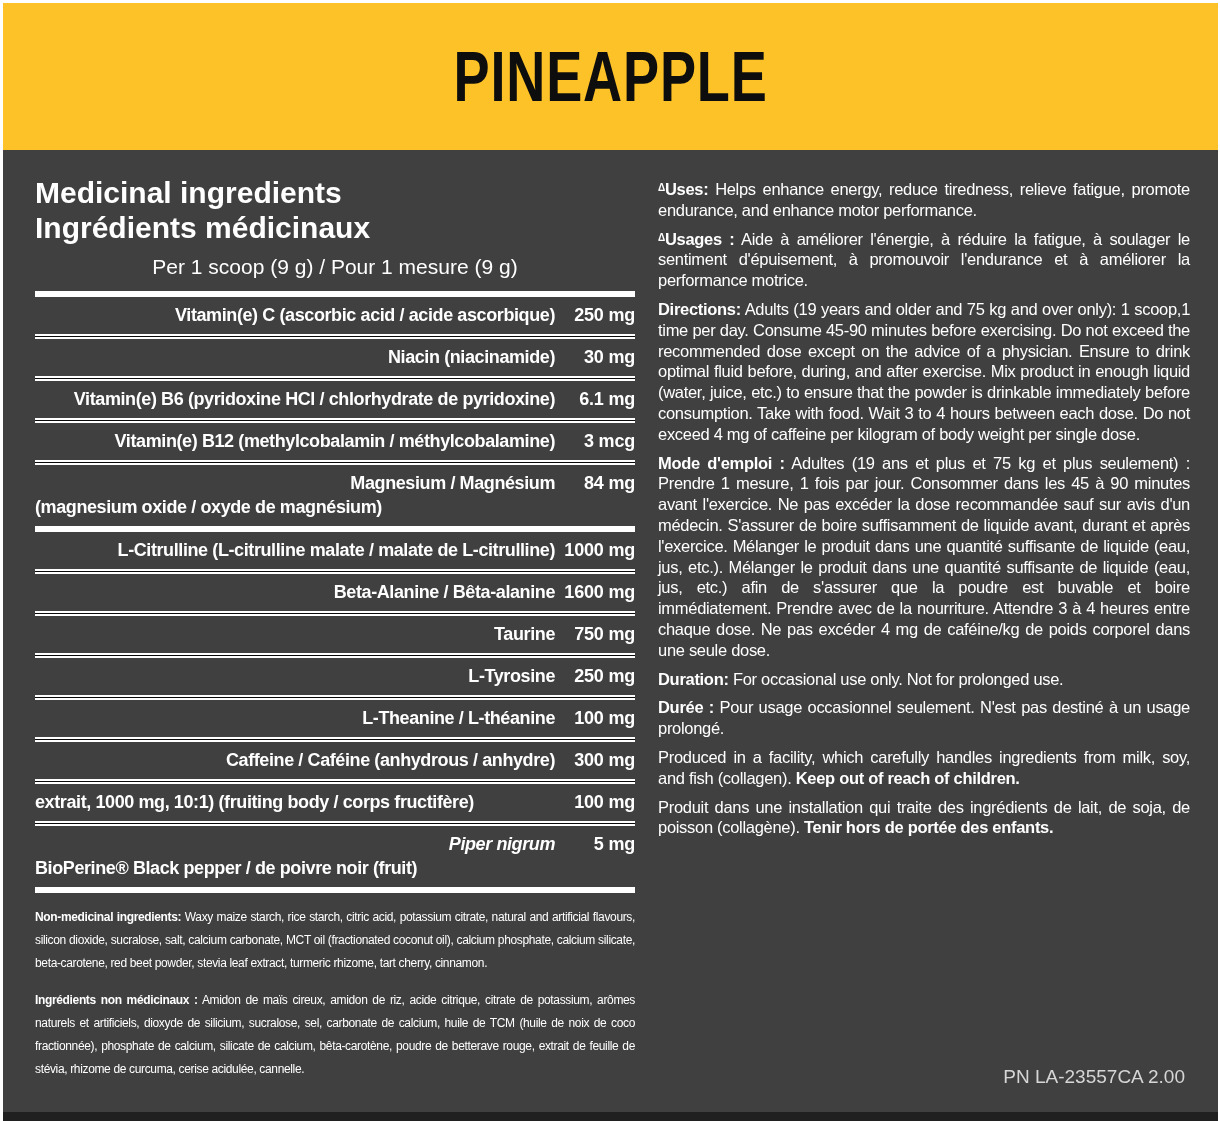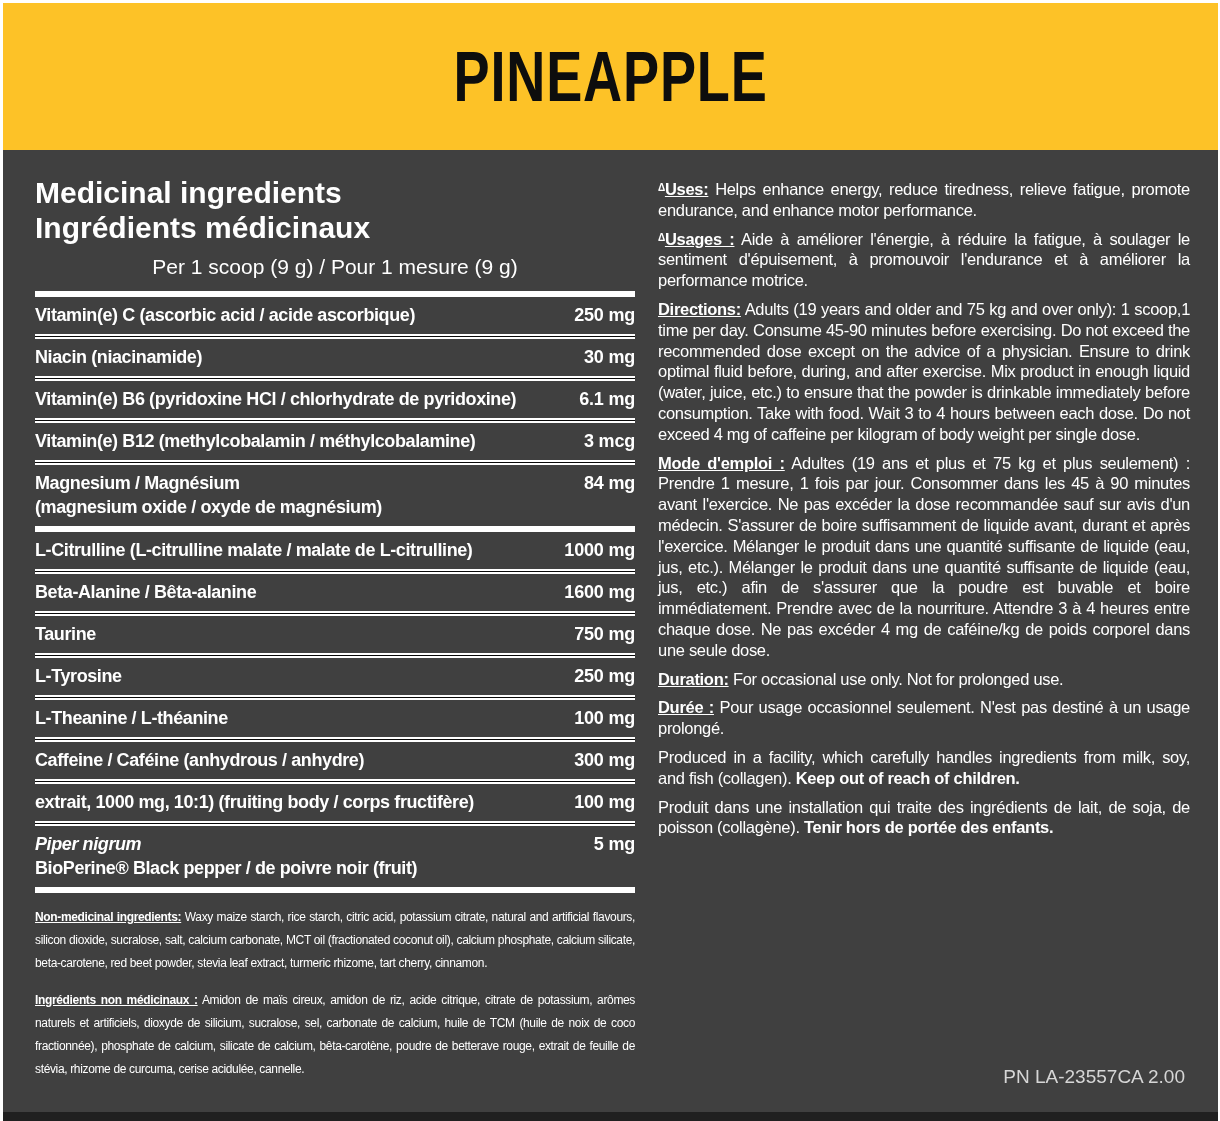--- a/index.html
+++ b/index.html
@@ -16,32 +16,32 @@
 
   
   .col-left{position:absolute;left:32px;top:172px;width:600px;color:#ffffff;}
   .title{font-size:30px;font-weight:700;line-height:35px;}
   .serving{font-size:21px;margin-top:9px;line-height:26px;text-align:center;}
   .bar{height:6px;background:#ffffff;}
   .bar.top{margin-top:11px;}
   .sep{height:5px;background:linear-gradient(to bottom,#ffffff 0,#ffffff 2px,#0a0a0a 2px,#0a0a0a 3.4px,#ffffff 3.4px,#ffffff 5px);}
   .ing-row{position:relative;padding:6px 0 7px 0;font-size:18px;font-weight:700;
            letter-spacing:-0.4px;line-height:24px;}
-  .ing-line1{white-space:nowrap;padding-right:80px;overflow:visible;}
+  .ing-line1{white-space:nowrap;padding-right:80px;overflow:visible;text-align:right;}
   .ing-line2{white-space:nowrap;}
   .ing-amt{position:absolute;right:0;top:6px;letter-spacing:-0.2px;}
   .it{font-style:italic;}
   .nm{font-size:12px;line-height:23.2px;text-align:justify;letter-spacing:-0.35px;margin-top:13px;}
   .nm .lead{font-weight:700;}
 
   
   .col-right{position:absolute;left:655px;top:176px;width:532px;color:#ffffff;
              font-size:16.5px;line-height:20.8px;text-align:justify;letter-spacing:-0.3px;}
   .para{margin:0 0 8px 0;}
-  .lead{font-weight:700;text-decoration:underline;}
+  .lead{font-weight:700;}
   .tail{font-weight:700;}
   .sup{font-size:10px;font-weight:700;vertical-align:top;position:relative;top:-1px;}
   .pn{position:absolute;right:33px;top:1063px;color:#d6d6d6;font-size:19px;letter-spacing:0;}
 </style>
 </head>
 <body>
 
 <div class="label">
 
   <div class="band">

